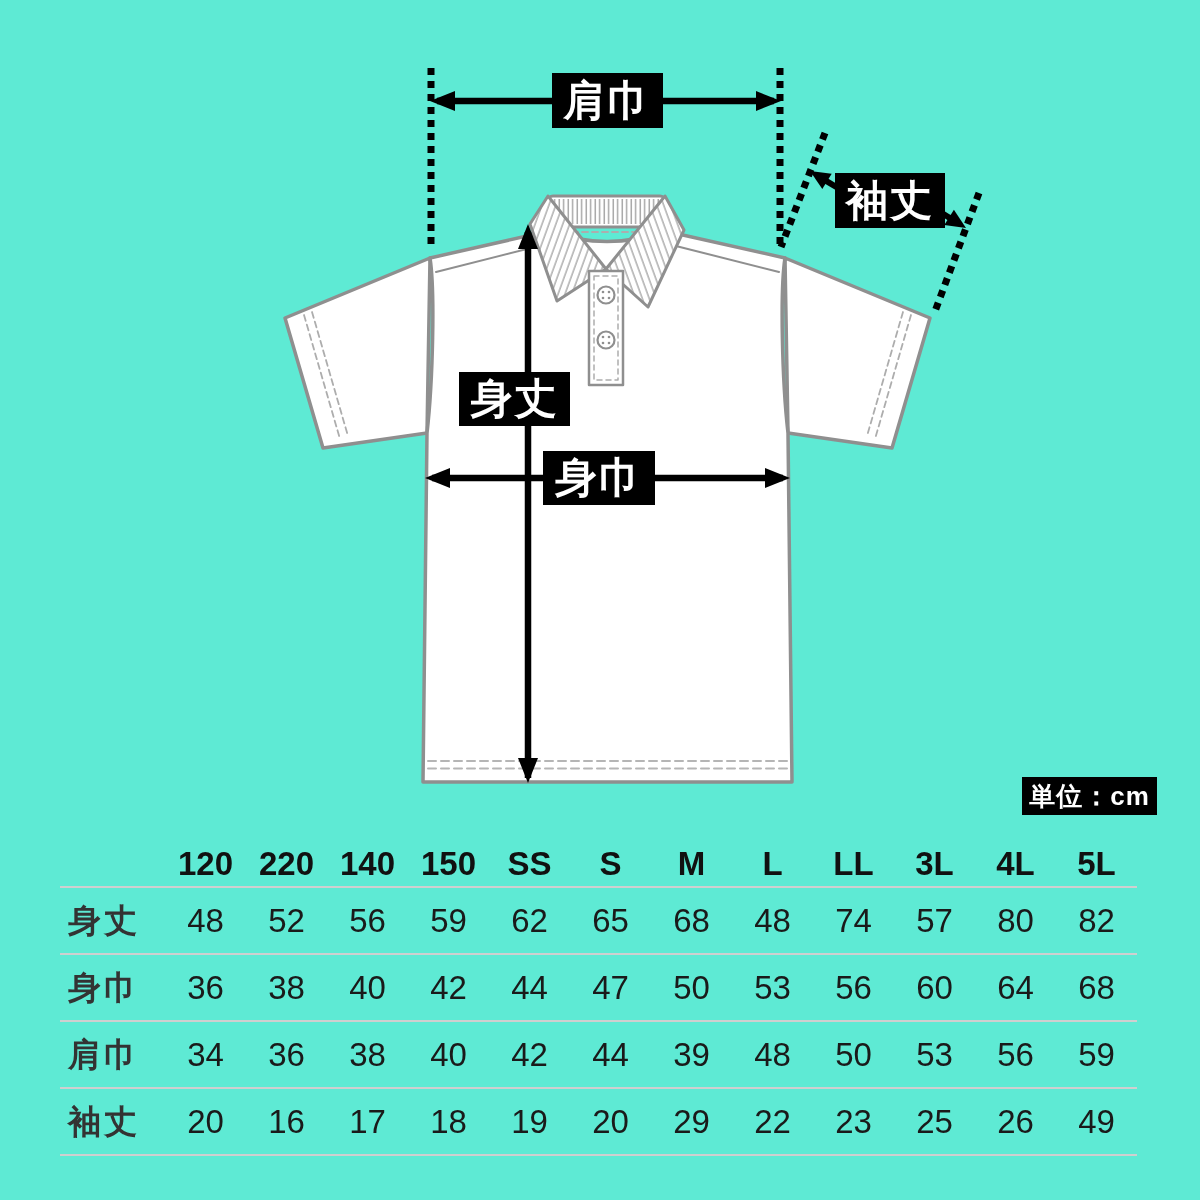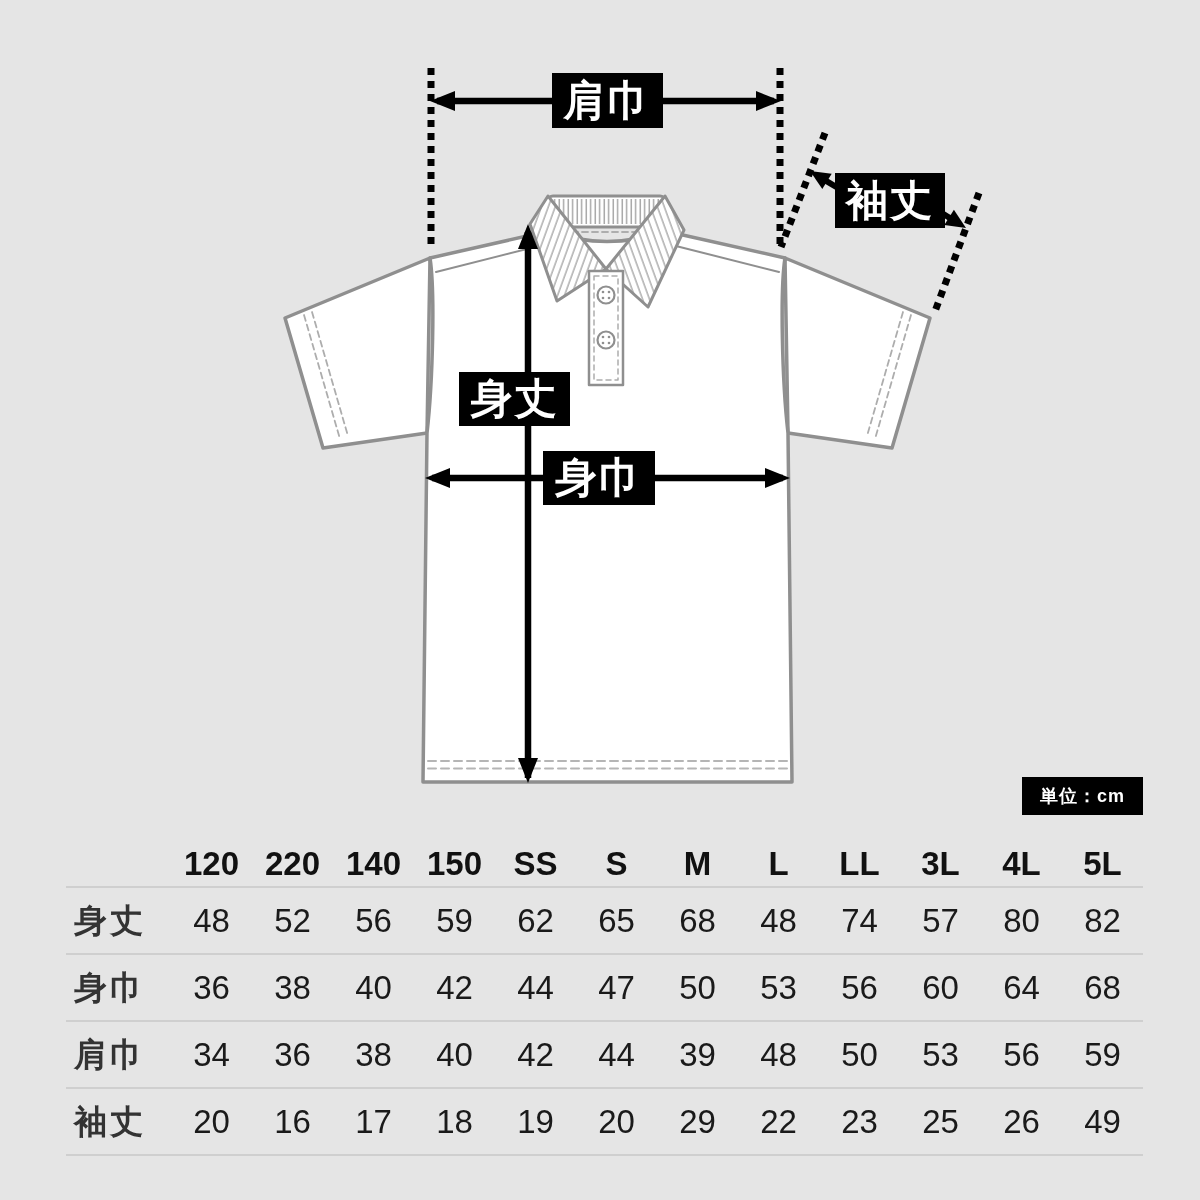--- a/index.html
+++ b/index.html
@@ -1,32 +1,32 @@
 <!DOCTYPE html>
 <html><head>
 <meta charset="utf-8">
 <style>
   html,body{margin:0;padding:0;background:#ffffff;}
   .canvas{
-    position:relative;width:1200px;height:1200px;background:#e5e5e5;overflow:hidden;
+    position:relative;width:1200px;height:1200px;background:#5eead4;overflow:hidden;
     font-family:"Liberation Sans","DejaVu Sans",sans-serif;
   }
   .diagram{position:absolute;left:0;top:0;width:1200px;height:830px;}
   .diagram svg{position:absolute;left:0;top:0;}
   .measure-label{
     position:absolute;background:#000;color:#fff;display:flex;
     align-items:center;justify-content:center;font-weight:bold;
     letter-spacing:2px;user-select:none;
   }
   .lbl-katahaba{left:552px;top:73px;width:111px;height:55px;font-size:42px;}
   .lbl-sodetake{left:835px;top:173px;width:110px;height:55px;font-size:42px;}
   .lbl-mitake{left:459px;top:372px;width:111px;height:54px;font-size:42px;}
   .lbl-mihaba{left:543px;top:451px;width:112px;height:54px;font-size:42px;}
-  .lbl-unit{left:1022px;top:777px;width:121px;height:38px;font-size:18px;letter-spacing:1px;}
-  .size-table{position:absolute;left:66px;top:840px;width:1077px;}
+  .lbl-unit{left:1022px;top:777px;width:135px;height:38px;font-size:26px;letter-spacing:1px;}
+  .size-table{position:absolute;left:60px;top:840px;width:1077px;}
   .t-row{
     display:grid;grid-template-columns:105px repeat(12,81px);
     align-items:center;border-bottom:2px solid #cfcfcf;
   }
   .t-row.header{height:46px;}
   .t-row.data{height:65px;}
   .t-cell{
     text-align:center;font-size:33px;color:#1a1a1a;line-height:1;
     white-space:nowrap;
   }

